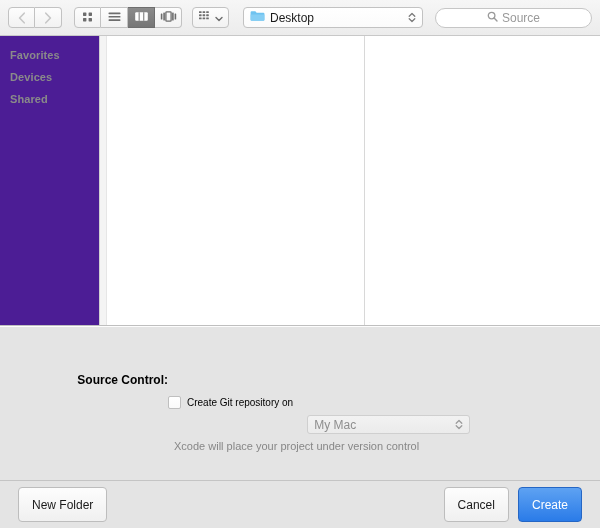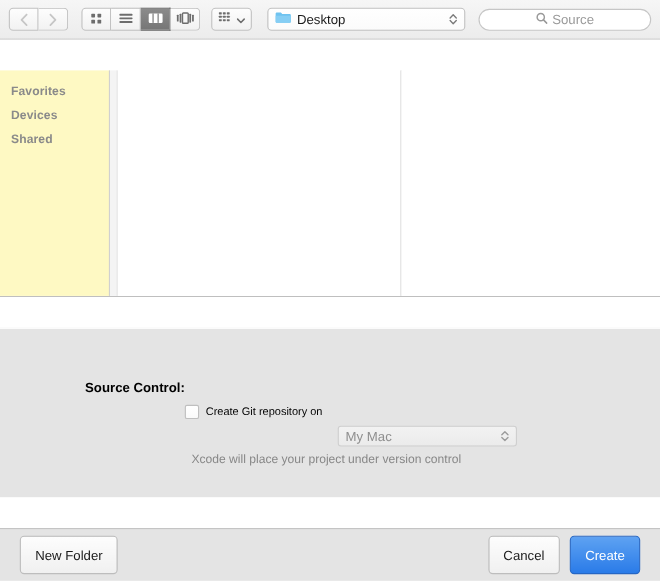--- a/index.html
+++ b/index.html
@@ -16,21 +16,20 @@
     background: #fff;
     -webkit-font-smoothing: antialiased;
   }
   .dialog {
     position: relative;
     width: 600px;
     height: 528px;
     display: flex;
     flex-direction: column;
     background: #ffffff;
-    gap: 28px;
   }
 
   
   .toolbar {
     height: 36px;
     min-height: 36px;
     background: linear-gradient(to bottom, #f6f6f6 0%, #ececec 100%);
     border-bottom: 1px solid #c8c8c8;
     display: flex;
     align-items: center;
@@ -142,21 +141,21 @@
   .browser {
     flex: 1;
     display: flex;
     min-height: 0;
     background: #fff;
     border-bottom: 1px solid #bfbfbf;
   }
   .sidebar {
     width: 100px;
     min-width: 100px;
-    background: #fef9c3;
+    background: #4c1d95;
     border-right: 1px solid #d0d0d0;
     padding-top: 8px;
     box-sizing: border-box;
   }
   .side-header {
     font-size: 11px;
     font-weight: bold;
     color: #8a8a8a;
     padding: 5px 10px;
     letter-spacing: 0.1px;

